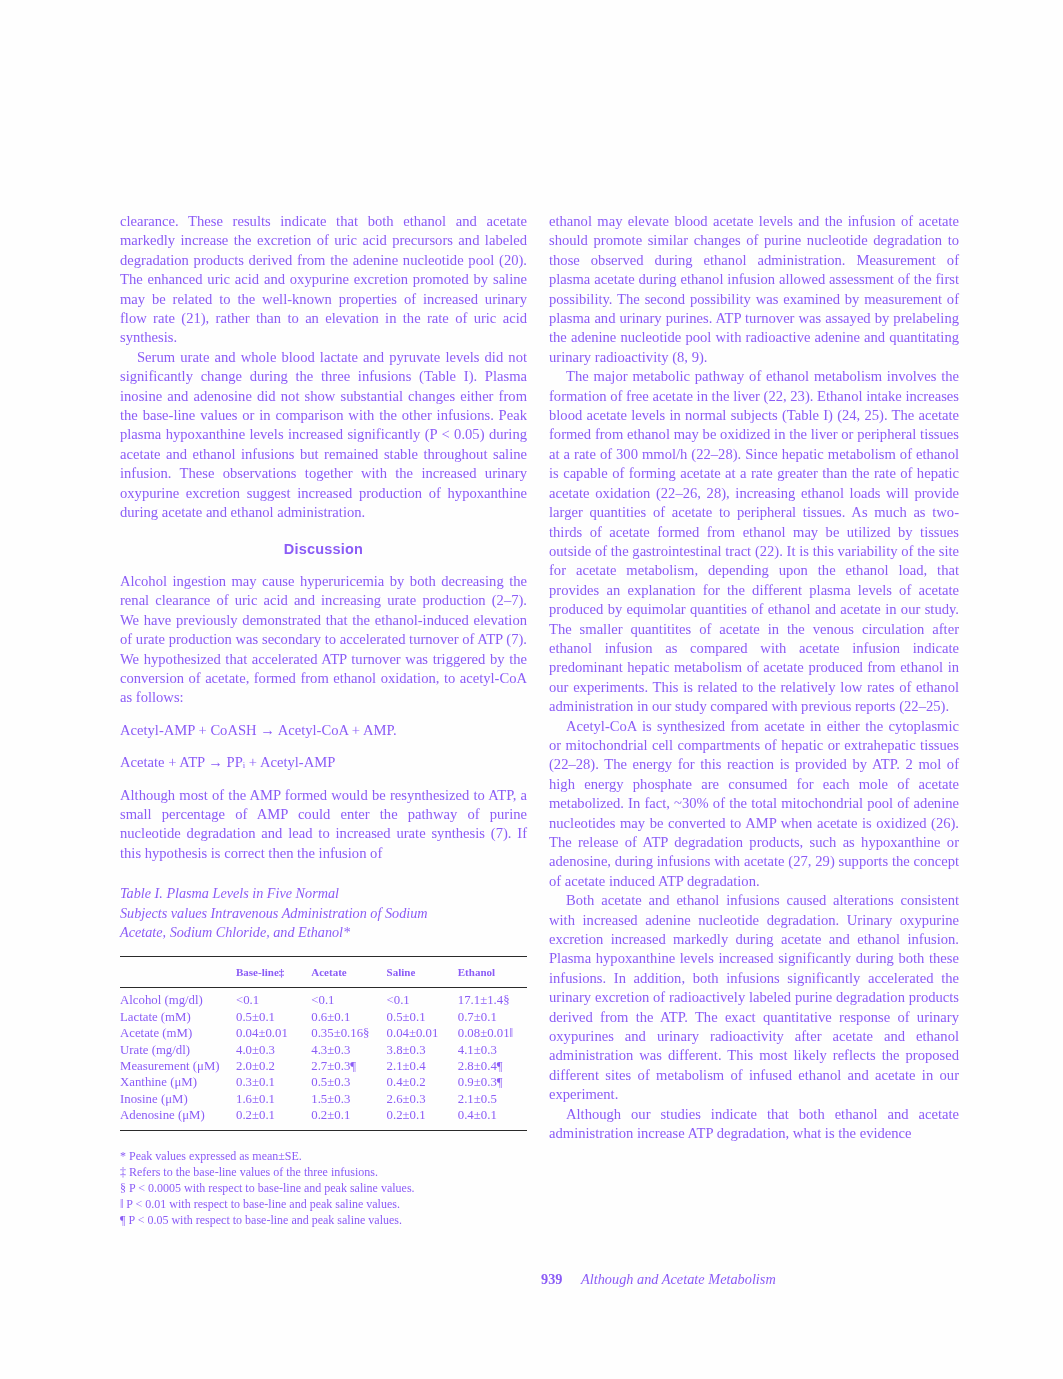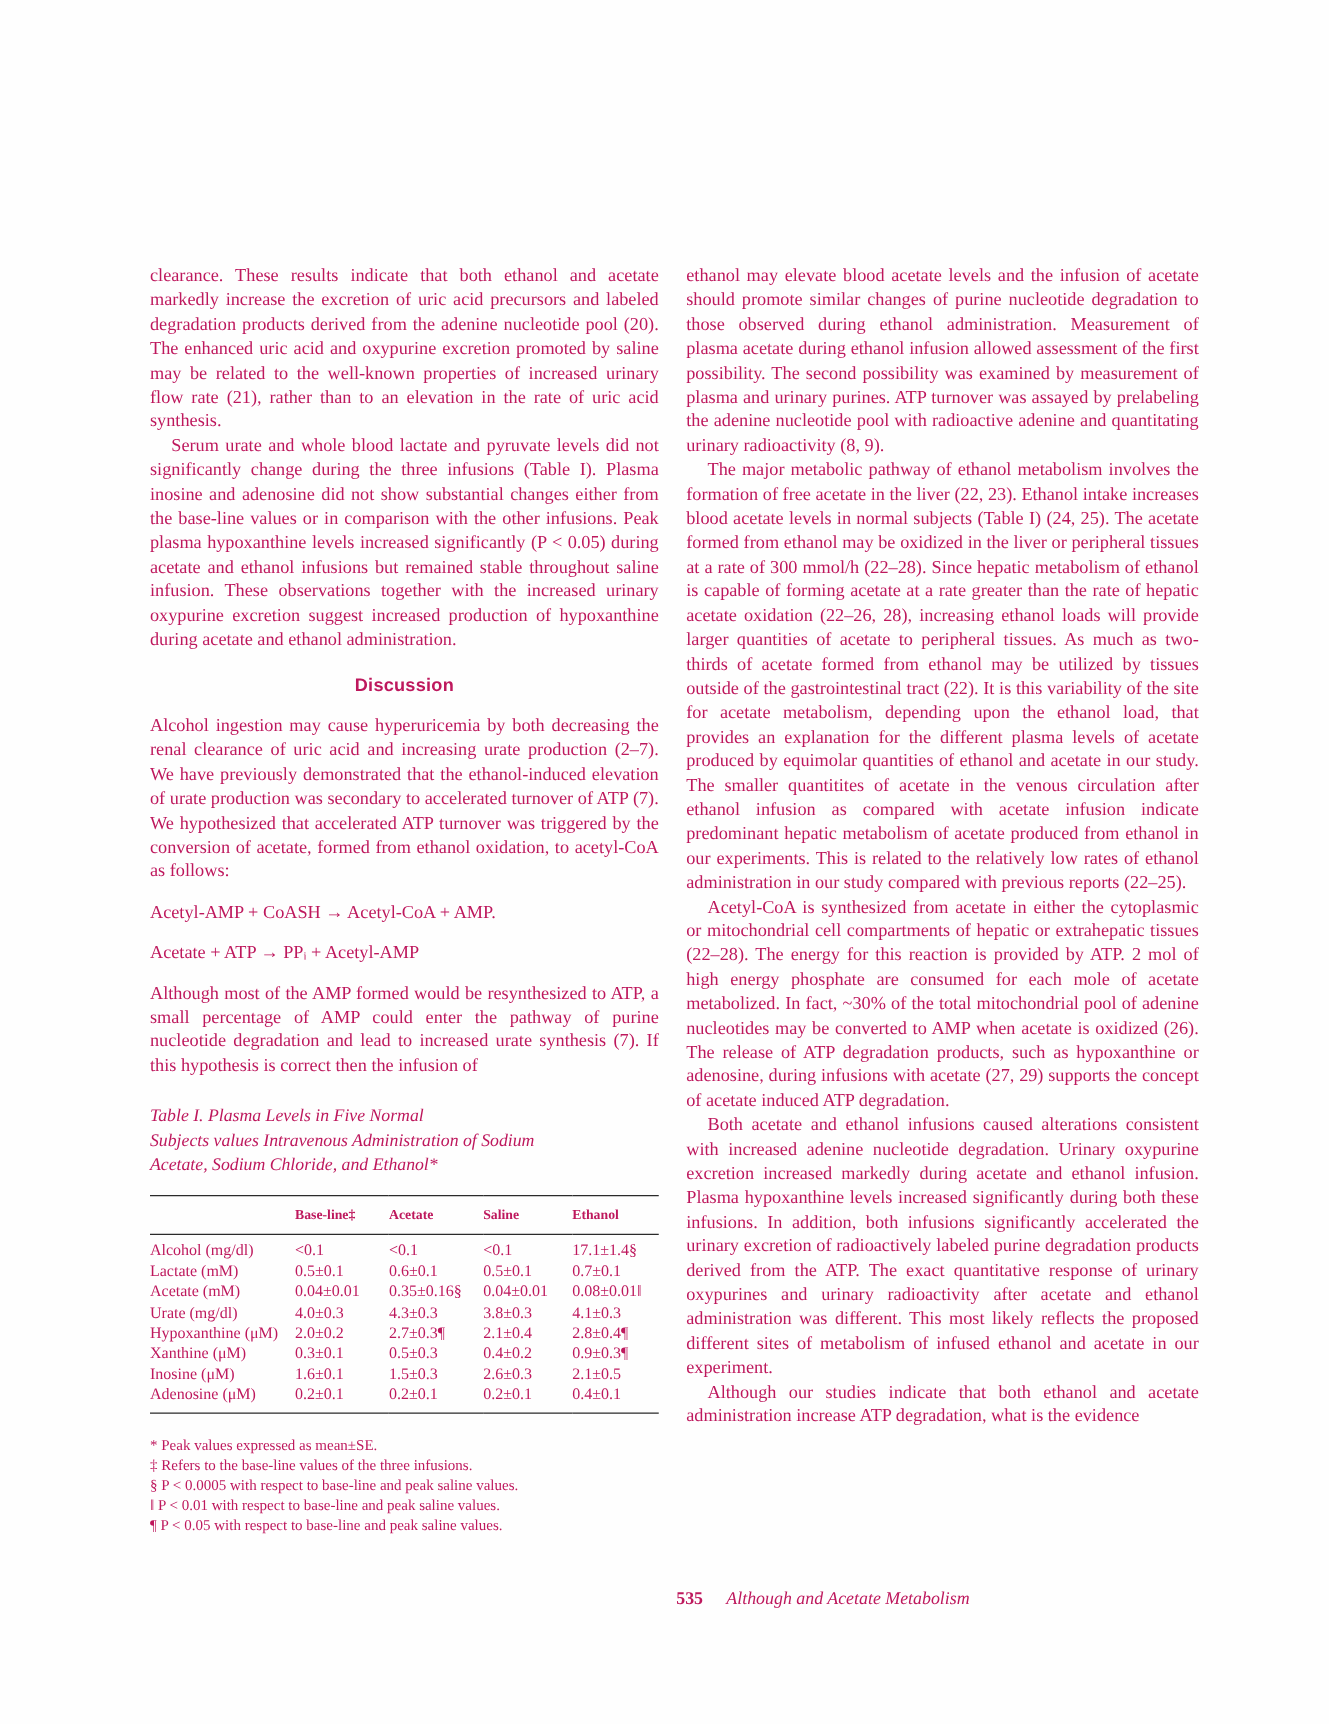--- a/index.html
+++ b/index.html
@@ -3,21 +3,21 @@
 <meta charset="utf-8">
 <style>
   * { box-sizing: border-box; }
   html, body { margin: 0; padding: 0; background: #ffffff; }
   .page {
     position: relative;
     width: 1063px;
     height: 1379px;
     background: #fefefe;
     font-family: "Liberation Serif", "DejaVu Serif", serif;
-    color: #be185d;
+    color: #8b5cf6;
     overflow: hidden;
   }
   .col { position: absolute; top: 212px; font-size: 14.6px; line-height: 19.4px; text-align: justify; }
   .col-left  { left: 120px; width: 407px; }
   .col-right { left: 549px; width: 410px; }
   p.para { margin: 0; }
   p.indent { text-indent: 17px; }
   .section-heading {
     font-family: "Liberation Sans", "DejaVu Sans", sans-serif;
     font-weight: 700;
@@ -108,21 +108,21 @@
             <td>0.08±0.01‖</td>
           </tr>
           <tr>
             <td><span>Urate</span> <span class="unit">(mg/dl)</span></td>
             <td>4.0±0.3</td>
             <td>4.3±0.3</td>
             <td>3.8±0.3</td>
             <td>4.1±0.3</td>
           </tr>
           <tr>
-            <td><span>Hypoxanthine</span> <span class="unit">(μM)</span></td>
+            <td><span>Measurement</span> <span class="unit">(μM)</span></td>
             <td>2.0±0.2</td>
             <td>2.7±0.3¶</td>
             <td>2.1±0.4</td>
             <td>2.8±0.4¶</td>
           </tr>
           <tr>
             <td><span>Xanthine</span> <span class="unit">(μM)</span></td>
             <td>0.3±0.1</td>
             <td>0.5±0.3</td>
             <td>0.4±0.2</td>
@@ -157,17 +157,17 @@
 
   <div class="col col-right">
     <p class="para">ethanol may elevate blood acetate levels and the infusion of acetate should promote similar changes of purine nucleotide degradation to those observed during ethanol administration. Measurement of plasma acetate during ethanol infusion allowed assessment of the first possibility. The second possibility was examined by measurement of plasma and urinary purines. ATP turnover was assayed by prelabeling the adenine nucleotide pool with radioactive adenine and quantitating urinary radioactivity (8, 9).</p>
     <p class="para indent">The major metabolic pathway of ethanol metabolism involves the formation of free acetate in the liver (22, 23). Ethanol intake increases blood acetate levels in normal subjects (Table I) (24, 25). The acetate formed from ethanol may be oxidized in the liver or peripheral tissues at a rate of 300 mmol/h (22–28). Since hepatic metabolism of ethanol is capable of forming acetate at a rate greater than the rate of hepatic acetate oxidation (22–26, 28), increasing ethanol loads will provide larger quantities of acetate to peripheral tissues. As much as two-thirds of acetate formed from ethanol may be utilized by tissues outside of the gastrointestinal tract (22). It is this variability of the site for acetate metabolism, depending upon the ethanol load, that provides an explanation for the different plasma levels of acetate produced by equimolar quantities of ethanol and acetate in our study. The smaller quantitites of acetate in the venous circulation after ethanol infusion as compared with acetate infusion indicate predominant hepatic metabolism of acetate produced from ethanol in our experiments. This is related to the relatively low rates of ethanol administration in our study compared with previous reports (22–25).</p>
     <p class="para indent">Acetyl-CoA is synthesized from acetate in either the cytoplasmic or mitochondrial cell compartments of hepatic or extrahepatic tissues (22–28). The energy for this reaction is provided by ATP. 2 mol of high energy phosphate are consumed for each mole of acetate metabolized. In fact, ~30% of the total mitochondrial pool of adenine nucleotides may be converted to AMP when acetate is oxidized (26). The release of ATP degradation products, such as hypoxanthine or adenosine, during infusions with acetate (27, 29) supports the concept of acetate induced ATP degradation.</p>
     <p class="para indent">Both acetate and ethanol infusions caused alterations consistent with increased adenine nucleotide degradation. Urinary oxypurine excretion increased markedly during acetate and ethanol infusion. Plasma hypoxanthine levels increased significantly during both these infusions. In addition, both infusions significantly accelerated the urinary excretion of radioactively labeled purine degradation products derived from the ATP. The exact quantitative response of urinary oxypurines and urinary radioactivity after acetate and ethanol administration was different. This most likely reflects the proposed different sites of metabolism of infused ethanol and acetate in our experiment.</p>
     <p class="para indent">Although our studies indicate that both ethanol and acetate administration increase ATP degradation, what is the evidence</p>
   </div>
 
   <div class="page-footer">
-    <span class="page-num">535</span>
+    <span class="page-num">939</span>
     <span class="running-title">Although and Acetate Metabolism</span>
   </div>
 
 </div>
 
 </body></html>

